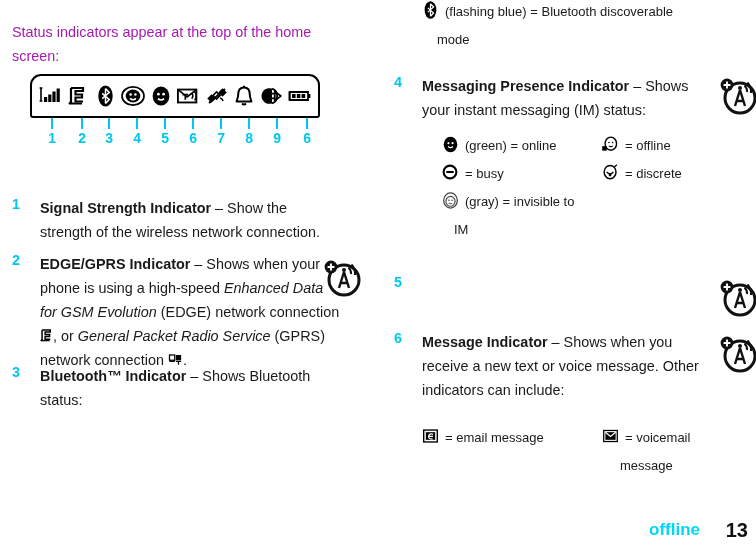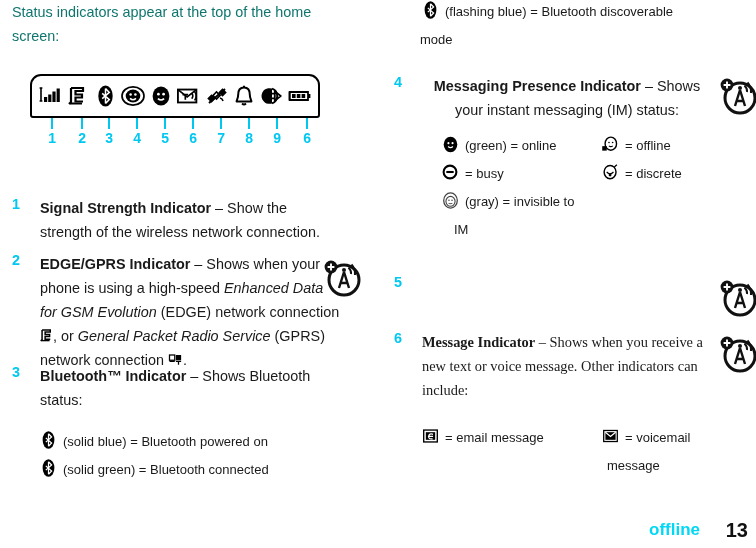--- a/index.html
+++ b/index.html
@@ -16,21 +16,22 @@
     overflow: hidden;
   }
   .page {
     position: absolute;
     inset: 0;
   }
 
   .body-text {
     font-size: 14.4px;
     line-height: 24px;
-    color: #0f766e;
+    color: #a21caf;
+    margin-top: 20px;
   }
 
   
   .intro {
     position: absolute;
     left: 12px;
     top: 0px;
     width: 330px;
     font-size: 14.4px;
     line-height: 24px;
@@ -339,40 +340,20 @@
     </div>
   </div>
 
   <div class="item" style="left:12px; top:364px;">
     <div class="num-marker">3</div>
     <div class="item-body">
       <b>Bluetooth™ Indicator</b><span> – </span><span>Shows Bluetooth status:</span>
     </div>
   </div>
 
-  <div class="deflist" style="left:38px; top:430px; width:300px;">
-    <div class="defrow">
-      <span class="g">
-        <svg width="13" height="18" viewBox="0 0 15 22">
-          <ellipse cx="7.5" cy="11" rx="7.2" ry="10.6" fill="#000"></ellipse>
-          <path d="M7.5 3.4 L11.3 7.4 L4.2 13.6 M7.5 18.6 L11.3 14.6 L4.2 8.4 M7.5 3.4 L7.5 18.6" stroke="#fff" stroke-width="1.5" fill="none"></path>
-        </svg>
-      </span>
-      <span class="t">(solid blue) = Bluetooth powered on</span>
-    </div>
-    <div class="defrow">
-      <span class="g">
-        <svg width="13" height="18" viewBox="0 0 15 22">
-          <ellipse cx="7.5" cy="11" rx="7.2" ry="10.6" fill="#000"></ellipse>
-          <path d="M7.5 3.4 L11.3 7.4 L4.2 13.6 M7.5 18.6 L11.3 14.6 L4.2 8.4 M7.5 3.4 L7.5 18.6" stroke="#fff" stroke-width="1.5" fill="none"></path>
-        </svg>
-      </span>
-      <span class="t">(solid green) = Bluetooth connected</span>
-    </div>
-  </div>
 
   <div class="tip-icon" style="left:322px; top:258px;">
     <svg width="40" height="42" viewBox="0 0 40 42">
       <circle cx="22" cy="22" r="15" fill="none" stroke="#111" stroke-width="3"></circle>
       <path d="M22 14 L17 30 M22 14 L27 30 M18.6 25 L25.4 25" stroke="#111" stroke-width="2.4" fill="none"></path>
       <circle cx="22" cy="12" r="2" fill="#111"></circle>
       <path d="M26.5 9.5 Q29.5 12.5 29 16" stroke="#111" stroke-width="2" fill="none"></path>
       <path d="M29.5 6.5 Q33.5 11 33 17" stroke="#111" stroke-width="2" fill="none"></path>
       <circle cx="9" cy="9" r="6.4" fill="#111"></circle>
       <path d="M9 5.6 L9 12.4 M5.6 9 L12.4 9" stroke="#fff" stroke-width="1.9"></path>
@@ -382,26 +363,26 @@
   <div class="deflist" style="left:420px; top:0px; width:320px;">
     <div class="defrow">
       <span class="g">
         <svg width="13" height="18" viewBox="0 0 15 22">
           <ellipse cx="7.5" cy="11" rx="7.2" ry="10.6" fill="#000"></ellipse>
           <path d="M7.5 3.4 L11.3 7.4 L4.2 13.6 M7.5 18.6 L11.3 14.6 L4.2 8.4 M7.5 3.4 L7.5 18.6" stroke="#fff" stroke-width="1.5" fill="none"></path>
         </svg>
       </span>
       <span class="t">(flashing blue) = Bluetooth discoverable</span>
     </div>
-    <div style="margin-left:0px;">mode</div>
+    <div style="margin-left:17px;">mode</div>
   </div>
 
   <div class="item" style="left:394px; top:74px;">
     <div class="num-marker">4</div>
-    <div class="item-body" style="width:290px;text-align:center;">
+    <div class="item-body" style="width:290px;">
       <b>Messaging Presence Indicator</b><span> – </span><span>Shows your instant messaging (IM) status:</span>
     </div>
   </div>
 
   <div class="deflist" style="left:440px; top:134px; width:170px;">
     <div class="defrow">
       <span class="g">
         <svg width="17" height="17" viewBox="0 0 20 20">
           <ellipse cx="10" cy="10" rx="8" ry="9" fill="#000"></ellipse>
           <circle cx="7.6" cy="8.4" r="1.25" fill="#fff"></circle>
@@ -460,21 +441,21 @@
       <span class="t">= discrete</span>
     </div>
   </div>
 
   <div class="item" style="left:394px; top:274px;">
     <div class="num-marker">5</div>
   </div>
 
   <div class="item" style="left:394px; top:330px;">
     <div class="num-marker">6</div>
-    <div class="item-body" style="width:288px;font-family:Liberation Serif, serif;">
+    <div class="item-body" style="width:288px;">
       <b>Message Indicator</b><span> – </span><span>Shows when you receive a new text or voice message. Other indicators can include:</span>
     </div>
   </div>
 
   <div class="deflist" style="left:420px; top:426px; width:175px;">
     <div class="defrow">
       <span class="g">
         <svg width="17" height="16" viewBox="0 0 20 18">
           <rect x="2" y="2" width="16" height="14" fill="none" stroke="#000" stroke-width="1.6"></rect>
           <rect x="4.5" y="4.5" width="11" height="9" fill="#000"></rect>
@@ -489,21 +470,21 @@
     <div class="defrow">
       <span class="g">
         <svg width="17" height="16" viewBox="0 0 20 18">
           <rect x="2" y="2.5" width="16" height="13" fill="none" stroke="#000" stroke-width="1.5"></rect>
           <rect x="4" y="4.5" width="12" height="9" fill="#000"></rect>
           <path d="M4 4.5 L10 9.5 L16 4.5" fill="none" stroke="#fff" stroke-width="1.5"></path>
         </svg>
       </span>
       <span class="t">= voicemail</span>
     </div>
-    <div style="margin-left:7px;">message</div>
+    <div style="margin-left:20px;">message</div>
   </div>
 
   <div class="tip-icon" style="left:718px; top:76px;">
     <svg width="40" height="42" viewBox="0 0 40 42">
       <circle cx="22" cy="22" r="15" fill="none" stroke="#111" stroke-width="3"></circle>
       <path d="M22 14 L17 30 M22 14 L27 30 M18.6 25 L25.4 25" stroke="#111" stroke-width="2.4" fill="none"></path>
       <circle cx="22" cy="12" r="2" fill="#111"></circle>
       <path d="M26.5 9.5 Q29.5 12.5 29 16" stroke="#111" stroke-width="2" fill="none"></path>
       <path d="M29.5 6.5 Q33.5 11 33 17" stroke="#111" stroke-width="2" fill="none"></path>
       <circle cx="9" cy="9" r="6.4" fill="#111"></circle>

